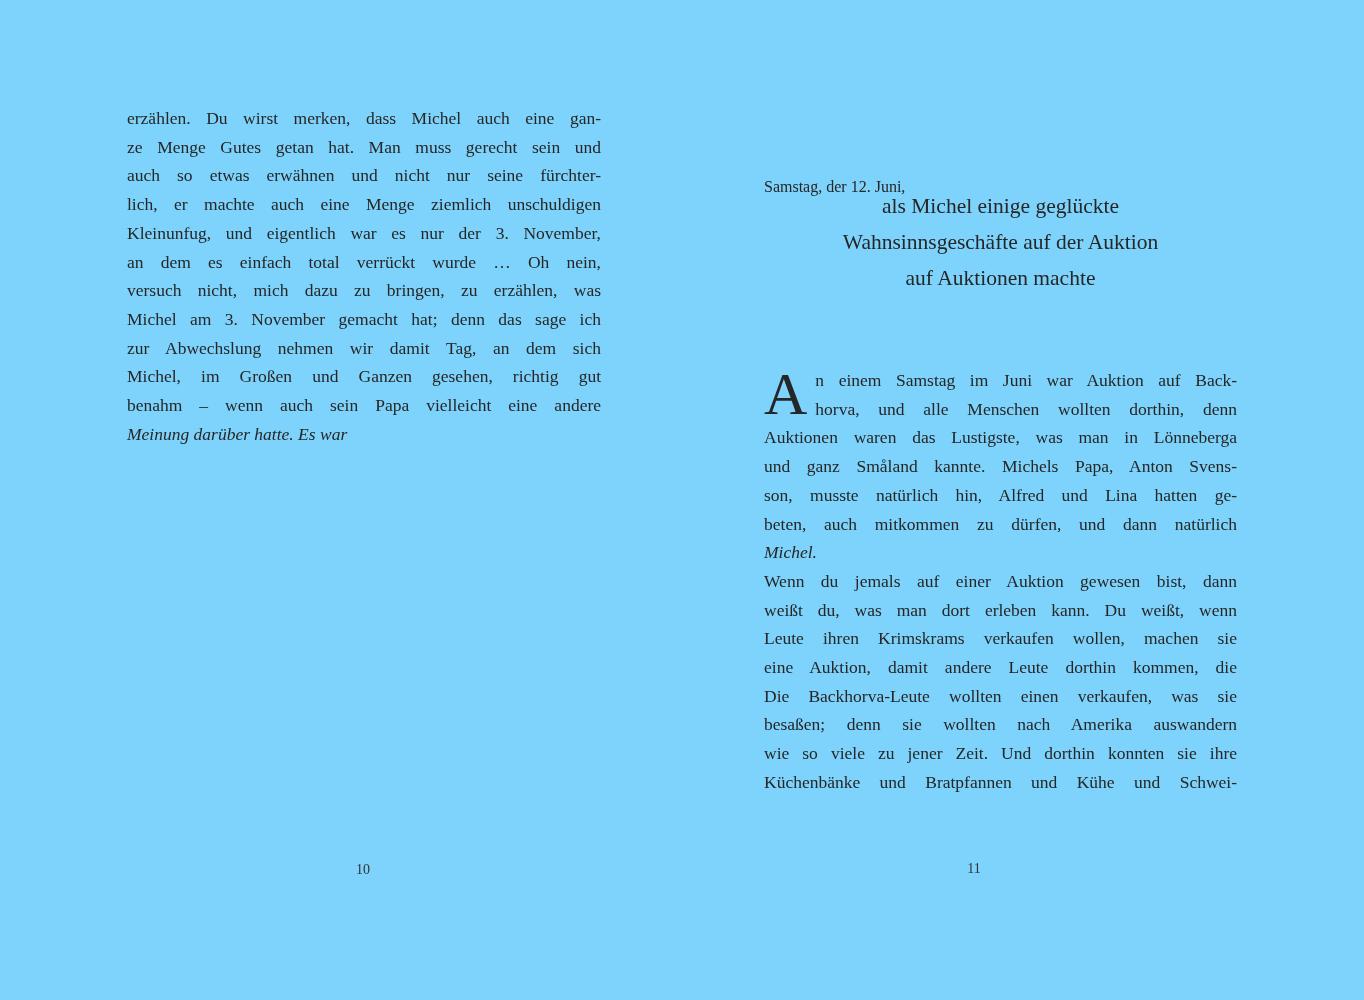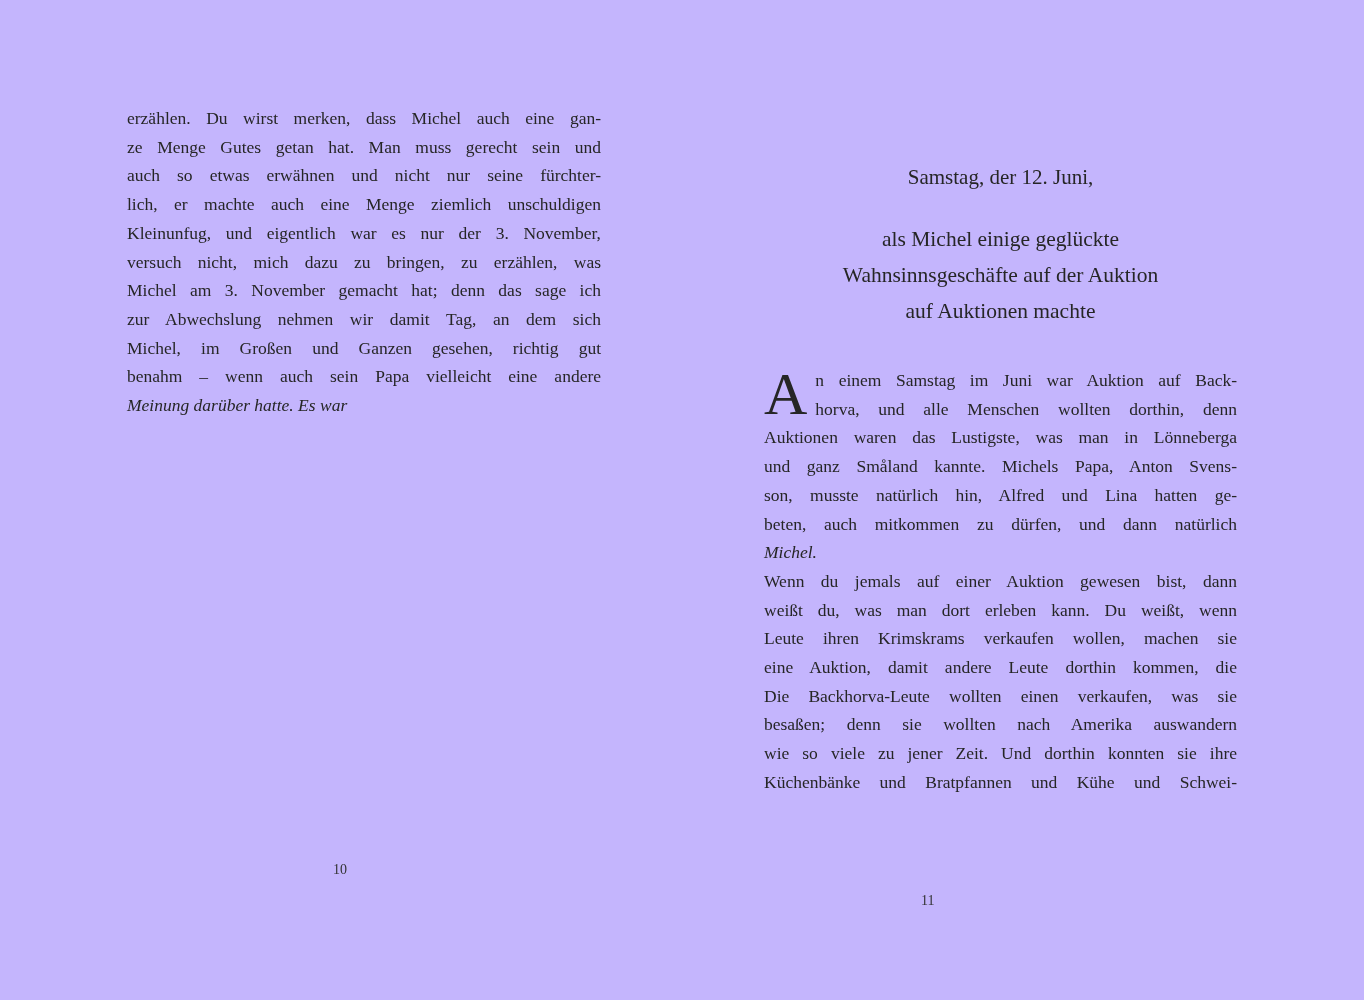--- a/index.html
+++ b/index.html
@@ -7,21 +7,21 @@
     padding: 0;
     background: #ffffff;
     width: 1364px;
     height: 1000px;
     overflow: hidden;
   }
   .spread {
     position: relative;
     width: 1364px;
     height: 1000px;
-    background: #c4b5fd;
+    background: #7dd3fc;
     font-family: "Liberation Serif", "DejaVu Serif", serif;
     color: #262626;
   }
   .text-column {
     position: absolute;
     font-size: 17.5px;
     line-height: 28.7px;
   }
   .line {
     text-align: justify;
@@ -33,30 +33,29 @@
     font-style: italic;
   }
   #left-column {
     left: 127px;
     top: 104px;
     width: 474px;
   }
   #right-date {
     position: absolute;
     left: 764px;
-    top: 165px;
+    top: 175px;
     width: 473px;
-    text-align: center;
-    font-size: 21px;
+    font-size: 16px;
     line-height: 24px;
   }
   #right-title {
     position: absolute;
     left: 744px;
-    top: 221px;
+    top: 188px;
     width: 513px;
     text-align: center;
     font-size: 21.5px;
     line-height: 36px;
   }
   #right-body {
     left: 764px;
     top: 366px;
     width: 473px;
   }
@@ -67,42 +66,43 @@
     height: 56px;
     margin-right: 8px;
     margin-top: 1px;
     color: #262626;
   }
   .page-number {
     position: absolute;
     font-size: 14px;
     color: #333333;
     width: 60px;
+    text-align: center;
   }
   #page-number-left {
     left: 333px;
     top: 862px;
   }
   #page-number-right {
-    left: 921px;
+    left: 944px;
     top: 861px;
-    margin-top: 32px;
   }
 </style>
 </head>
 <body>
 
 <div class="spread">
 
   <div class="text-column" id="left-column">
     <div class="line">erzählen. Du wirst merken, dass Michel auch eine gan-</div>
     <div class="line">ze Menge Gutes getan hat. Man muss gerecht sein und</div>
     <div class="line">auch so etwas erwähnen und nicht nur seine fürchter-</div>
     <div class="line">lich, er machte auch eine Menge ziemlich unschuldigen</div>
     <div class="line">Kleinunfug, und eigentlich war es nur der 3. November,</div>
+    <div class="line">an dem es einfach total verrückt wurde … Oh nein,</div>
     <div class="line">versuch nicht, mich dazu zu bringen, zu erzählen, was</div>
     <div class="line">Michel am 3. November gemacht hat; denn das sage ich</div>
     <div class="line">zur Abwechslung nehmen wir damit Tag, an dem sich</div>
     <div class="line">Michel, im Großen und Ganzen gesehen, richtig gut</div>
     <div class="line">benahm – wenn auch sein Papa vielleicht eine andere</div>
     <div class="line last">Meinung darüber hatte. Es war</div>
   </div>
 
   <div class="page-number" id="page-number-left">10</div>
 

